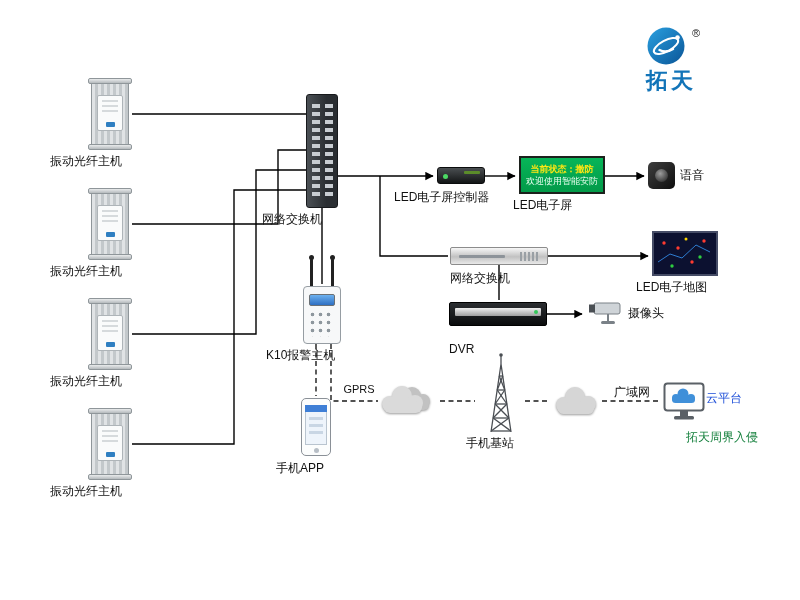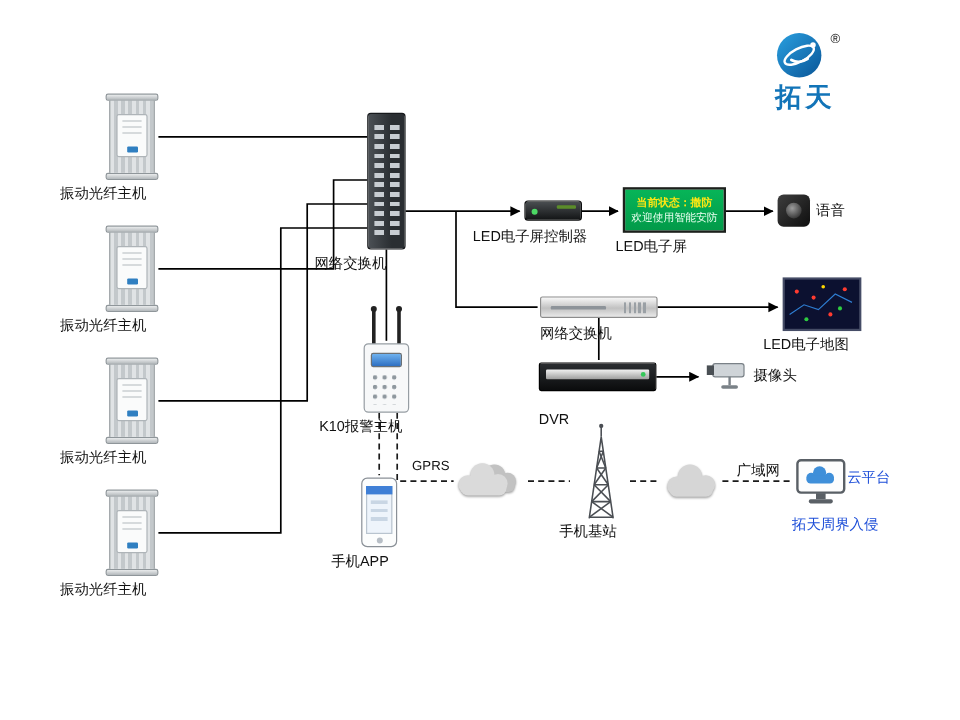--- a/index.html
+++ b/index.html
@@ -90,21 +90,21 @@
   
   .logo{position:absolute;left:646px;top:26px;width:70px;}
   .logo .reg{position:absolute;left:46px;top:1px;font-size:11px;color:#222;}
   .logo .brand{position:absolute;left:-6px;top:40px;width:62px;text-align:center;font-size:22px;font-weight:bold;
     color:#1274b8;letter-spacing:3px;}
 
   
   .gprs{position:absolute;left:336px;top:383px;width:46px;font-size:11px;text-align:center;color:#111;}
   .wan{position:absolute;left:604px;top:384px;width:56px;font-size:12px;text-align:center;color:#111;}
   .cloudplat{position:absolute;left:706px;top:390px;width:50px;font-size:12px;color:#1d4ed8;}
-  .cap1{position:absolute;left:634px;top:429px;width:124px;font-size:12px;text-align:center;color:#1d4ed8;}
+  .cap1{position:absolute;left:634px;top:429px;width:124px;font-size:12px;text-align:right;color:#15803d;}
   .cap2{position:absolute;left:634px;top:448px;width:124px;font-size:12px;text-align:center;color:#111;}
   .title{position:absolute;left:0;top:526px;width:800px;text-align:center;font-size:18px;font-weight:bold;
     color:#e60012;letter-spacing:1px;}
 </style>
 </head>
 <body>
 
 <div id="canvas">
 
   <svg id="wires" width="800" height="600">

